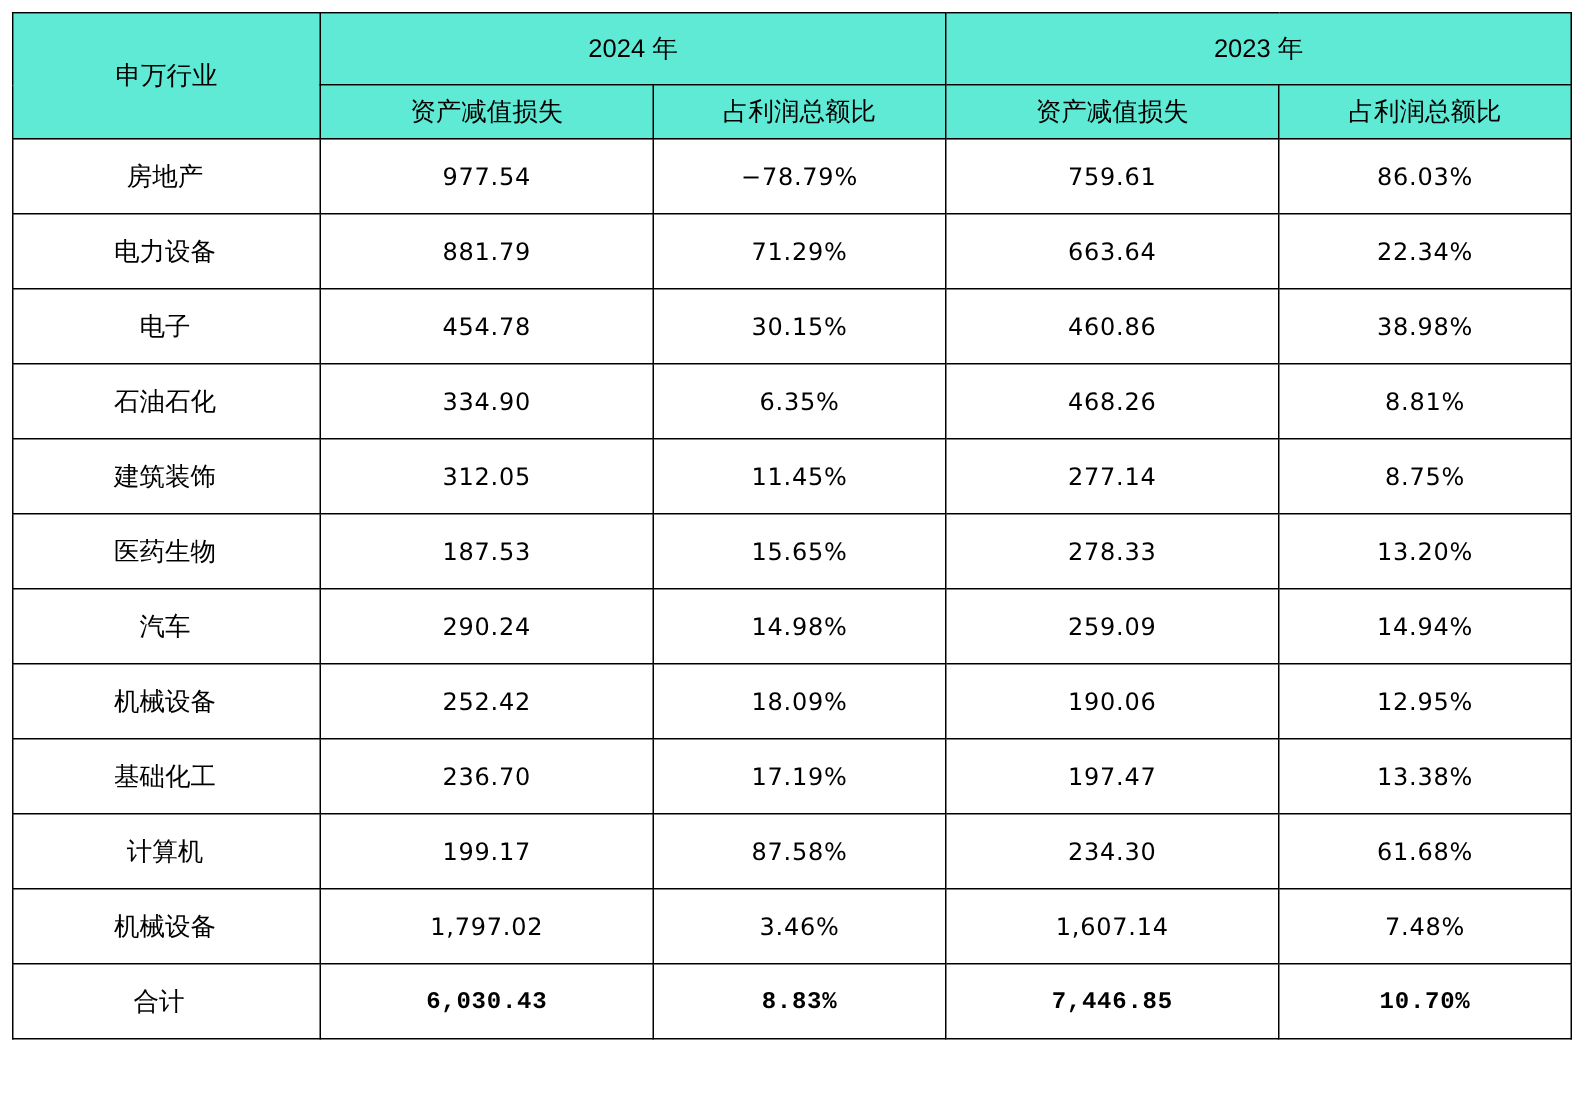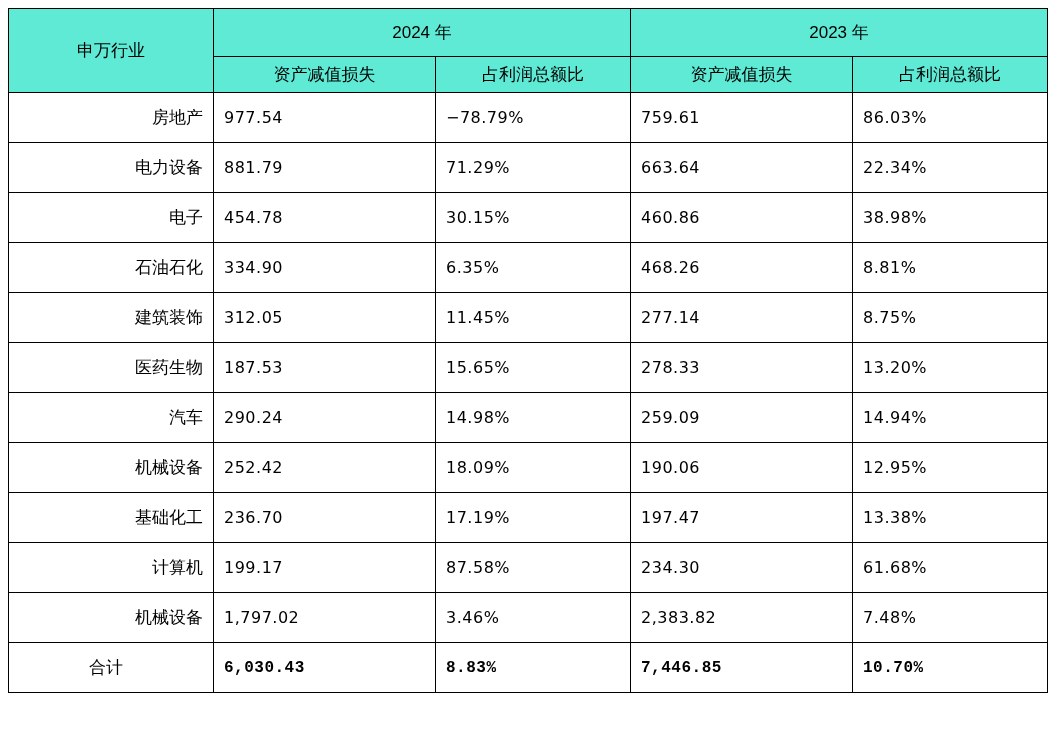--- a/index.html
+++ b/index.html
@@ -45,26 +45,26 @@
   thead th.corner {
     width: 205px;
   }
   thead th.year-head {
     height: 48px;
   }
   thead th.sub-head {
     height: 36px;
   }
   tbody td.industry {
-    text-align: right;
+    text-align: center;
     padding-left: 8px;
     font-size: 17px;
   }
   tbody td.num {
-    text-align: left;
+    text-align: center;
     font-family: "DejaVu Sans", sans-serif;
     font-size: 16px;
     letter-spacing: 0.5px;
   }
   tbody tr.total td {
     font-weight: normal;
   }
   tbody tr.total td.industry {
     text-align: center;
     padding-left: 0;
@@ -170,21 +170,21 @@
         <td class="industry">计算机</td>
         <td class="num">199.17</td>
         <td class="num">87.58%</td>
         <td class="num">234.30</td>
         <td class="num">61.68%</td>
       </tr>
       <tr>
         <td class="industry">机械设备</td>
         <td class="num">1,797.02</td>
         <td class="num">3.46%</td>
-        <td class="num">2,383.82</td>
+        <td class="num">1,607.14</td>
         <td class="num">7.48%</td>
       </tr>
       <tr class="total">
         <td class="industry">合计</td>
         <td class="num">6,030.43</td>
         <td class="num">8.83%</td>
         <td class="num">7,446.85</td>
         <td class="num">10.70%</td>
       </tr>
     </tbody>

